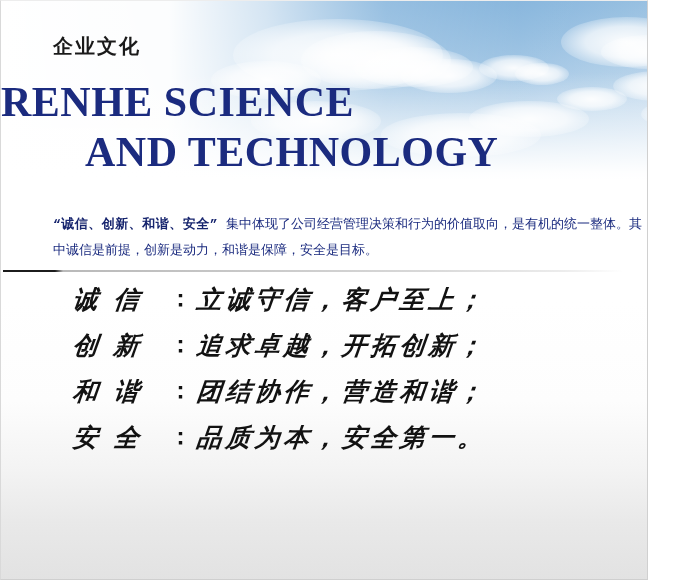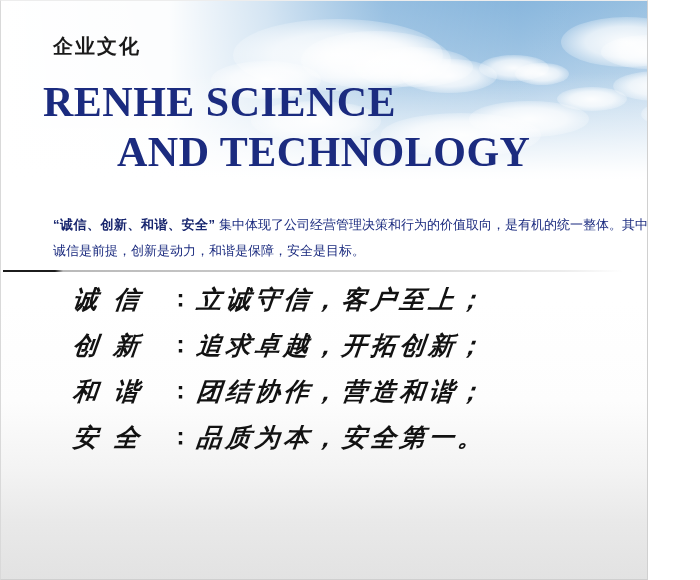--- a/index.html
+++ b/index.html
@@ -89,30 +89,30 @@
     left: 0;
     top: 76px;
     width: 700px;
     font-family: "Liberation Serif", "DejaVu Serif", serif;
     font-weight: bold;
     font-size: 42px;
     line-height: 50px;
     color: #1b2b7f;
     letter-spacing: 0.5px;
   }
-  .en-line1 { padding-left: 42px; }
-  .en-line2 { padding-left: 116px; }
+  .en-line1 { }
+  .en-line2 { padding-left: 84px; }
 
   
   .intro {
     position: absolute;
     left: 52px;
     top: 198px;
     width: 600px;
-    font-family: Liberation Sans, sans-serif;
+    font-family: Liberation Mono, monospace;
     font-size: 13px;
     line-height: 26px;
     color: #20287a;
   }
   .intro .quoted {
     font-weight: bold;
     color: #17256e;
     letter-spacing: 0.5px;
   }
   .intro .normal {

